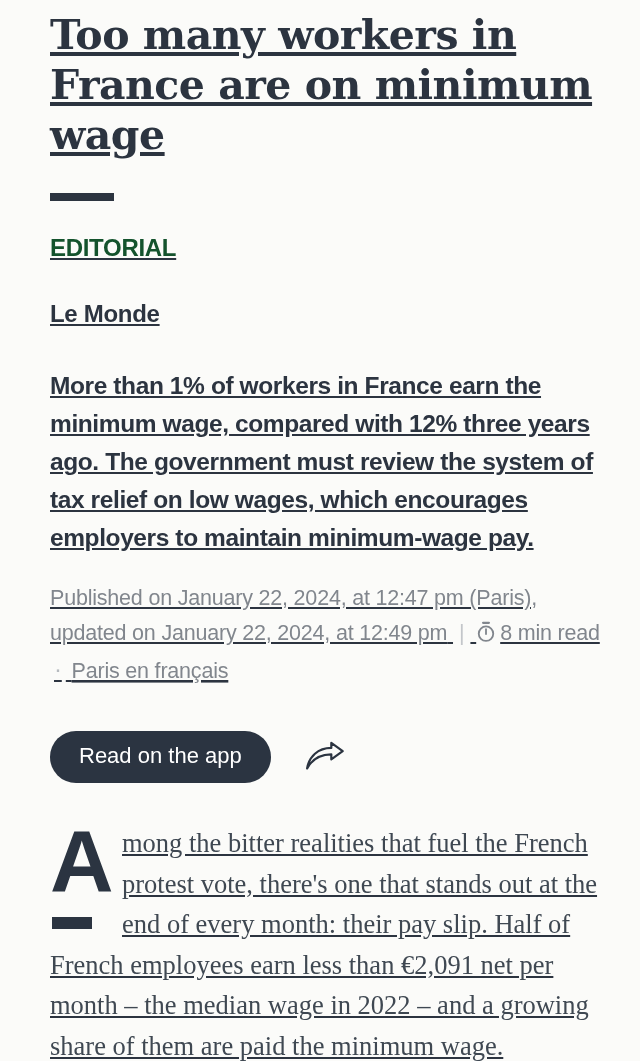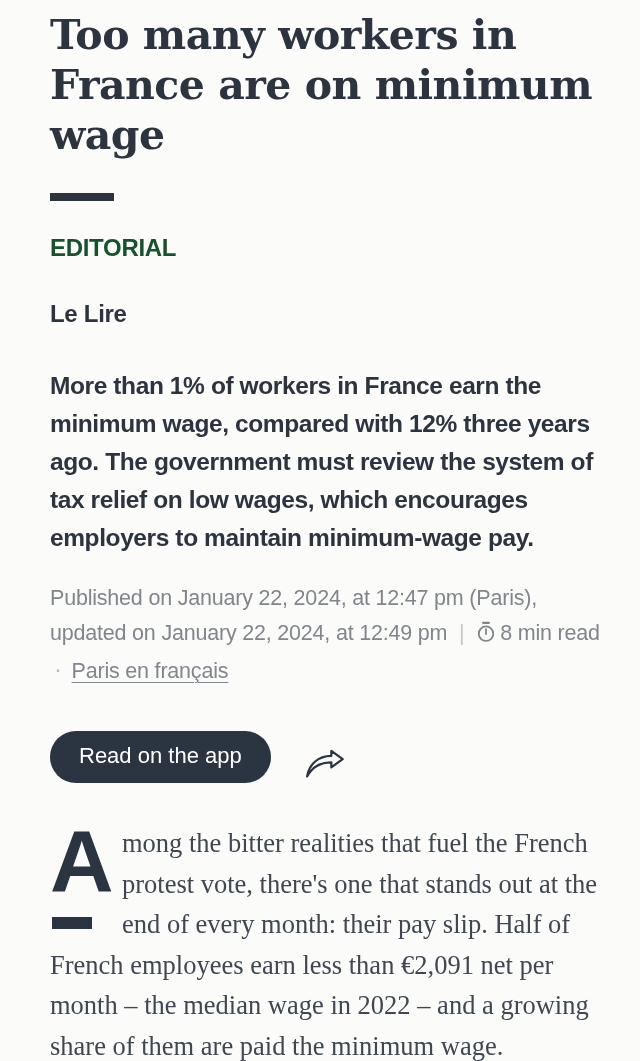--- a/index.html
+++ b/index.html
@@ -6,20 +6,21 @@
   html, body { background: #ffffff; }
   .page {
     position: relative;
     width: 640px;
     height: 1061px;
     margin: 0 auto;
     background: #fbfbf9;
     overflow: hidden;
     font-family: "Liberation Sans", sans-serif;
     color: #2c3440;
+    text-decoration: underline;
   }
   .content {
     padding: 10px 28px 0 50px;
   }
   .headline {
     font-family: "DejaVu Serif", serif;
     font-weight: 700;
     font-size: 41px;
     line-height: 50px;
     letter-spacing: -0.5px;
@@ -77,21 +78,21 @@
   .meta-link {
     color: #81868d;
     text-decoration: underline;
     text-underline-offset: 4px;
     text-decoration-thickness: 1px;
     cursor: pointer;
   }
   .actions {
     margin-top: 42px;
     display: flex;
-    align-items: flex-end;
+    align-items: center;
     gap: 32px;
   }
   .app-button {
     display: inline-block;
     background: #2b3441;
     color: #ffffff;
     border: none;
     border-radius: 26px;
     font-family: "Liberation Sans", sans-serif;
     font-size: 22px;
@@ -140,21 +141,21 @@
 
 <div class="page">
   <div class="content">
 
     <h1 class="headline">Too many workers in France are on minimum wage</h1>
 
     <div class="divider-bar"></div>
 
     <div class="kicker">EDITORIAL</div>
 
-    <div class="author">Le Lire</div>
+    <div class="author">Le Monde</div>
 
     <p class="standfirst">More than 1% of workers in France earn the minimum wage, compared with 12% three years ago. The government must review the system of tax relief on low wages, which encourages employers to maintain minimum-wage pay.</p>
 
     <p class="meta"><span>Published on January 22, 2024, at 12:47 pm (Paris), updated on January 22, 2024, at 12:49 pm</span>
       <span class="meta-sep">|</span>
       <svg class="clock" width="20" height="22" viewBox="0 0 24 26" fill="none">
         <line x1="8.5" y1="2" x2="15.5" y2="2" stroke="#81868d" stroke-width="2.6" stroke-linecap="round"></line>
         <circle cx="12" cy="15" r="8.7" stroke="#81868d" stroke-width="2.2" fill="none"></circle>
         <line x1="12" y1="15.5" x2="12" y2="9.5" stroke="#81868d" stroke-width="2.2" stroke-linecap="round"></line>
       </svg><span>8 min read</span>

